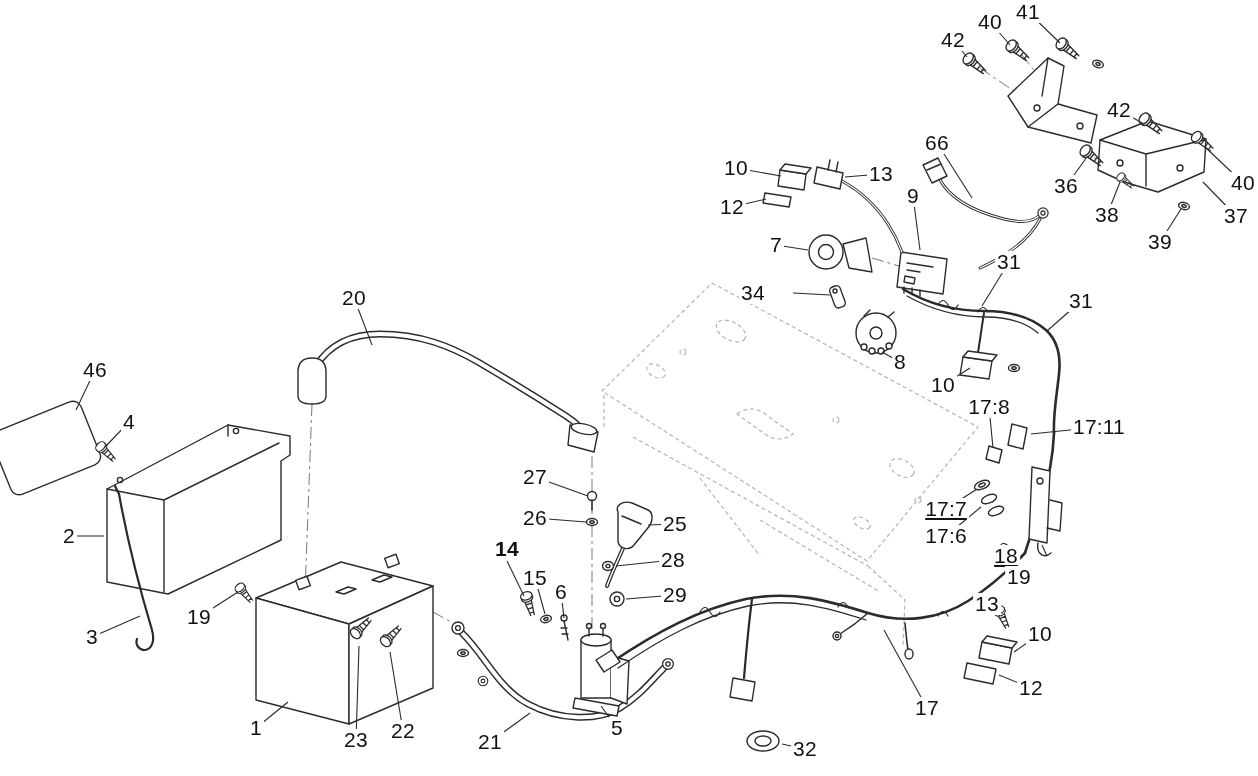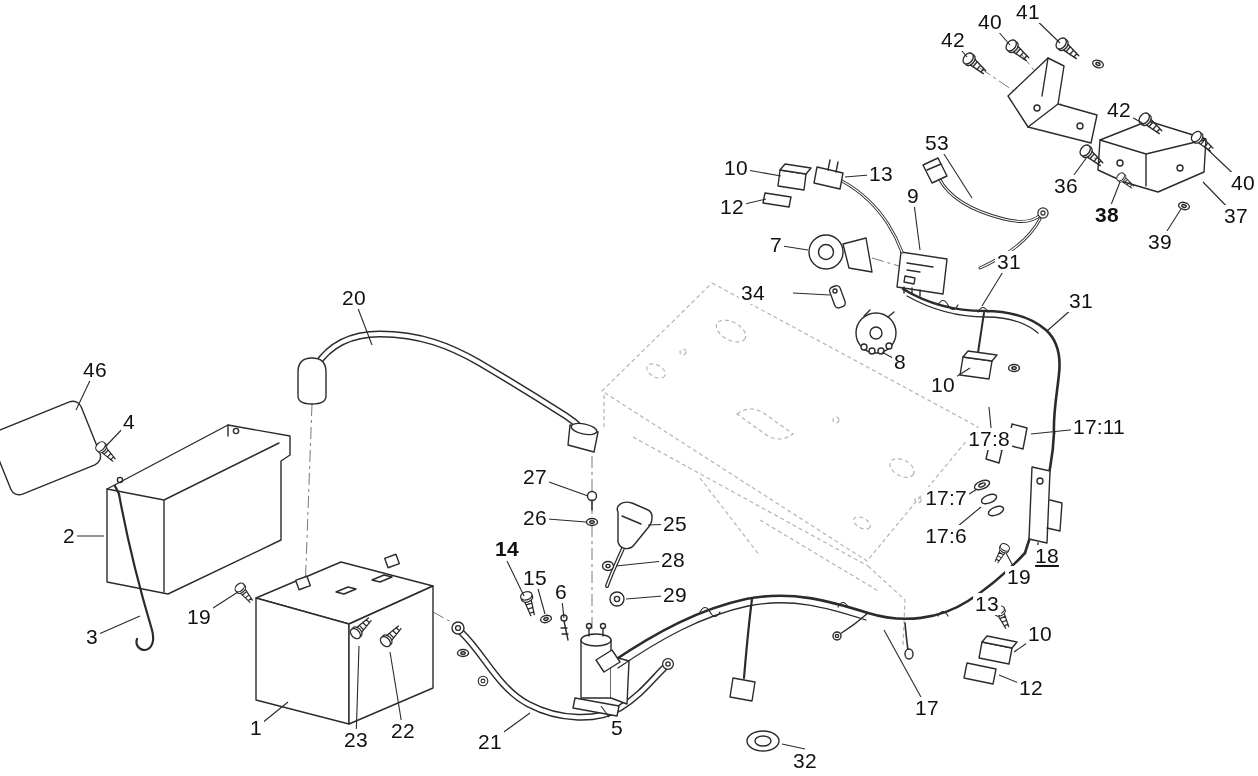--- a/index.html
+++ b/index.html
@@ -328,59 +328,59 @@
       <line x1="805" y1="749" x2="782" y2="744"></line>
     </svg>
 
   <div id="labels">
       <div class="callout" style="left: 1028px; top: 12px;">41</div>
       <div class="callout" style="left: 990px; top: 22px;">40</div>
       <div class="callout" style="left: 953px; top: 40px;">42</div>
       <div class="callout" style="left: 1119px; top: 110px;">42</div>
       <div class="callout" style="left: 1066px; top: 186px;">36</div>
       <div class="callout" style="left: 1243px; top: 183px;">40</div>
-      <div class="callout" style="left: 1107px; top: 215px; font-weight: bold;">38</div>
+      <div class="callout" style="left: 1107px; top: 215px;">38</div>
       <div class="callout" style="left: 1236px; top: 216px;">37</div>
       <div class="callout" style="left: 1160px; top: 242px;">39</div>
-      <div class="callout" style="left: 937px; top: 143px;">53</div>
+      <div class="callout" style="left: 937px; top: 143px;">66</div>
       <div class="callout" style="left: 881px; top: 174px;">13</div>
       <div class="callout" style="left: 736px; top: 168px;">10</div>
       <div class="callout" style="left: 732px; top: 207px;">12</div>
       <div class="callout" style="left: 913px; top: 196px;">9</div>
       <div class="callout" style="left: 776px; top: 245px;">7</div>
       <div class="callout" style="left: 1009px; top: 262px;">31</div>
       <div class="callout" style="left: 753px; top: 293px;">34</div>
       <div class="callout" style="left: 1081px; top: 301px;">31</div>
       <div class="callout" style="left: 354px; top: 298px;">20</div>
       <div class="callout" style="left: 900px; top: 362px;">8</div>
       <div class="callout" style="left: 943px; top: 385px;">10</div>
       <div class="callout" style="left: 95px; top: 370px;">46</div>
       <div class="callout" style="left: 129px; top: 422px;">4</div>
-      <div class="callout" style="left: 989px; top: 407px; margin-top: 32px;">17:8</div>
+      <div class="callout" style="left: 989px; top: 407px;">17:8</div>
       <div class="callout" style="left: 1099px; top: 427px;">17:11</div>
       <div class="callout" style="left: 535px; top: 477px; text-align: right;">27</div>
       <div class="callout" style="left: 535px; top: 518px;">26</div>
       <div class="callout" style="left: 675px; top: 524px;">25</div>
       <div class="callout" style="left: 69px; top: 536px;">2</div>
-      <div class="callout" style="left: 946px; top: 498px;">17:7</div>
+      <div class="callout" style="left: 946px; top: 509px; text-decoration: underline;">17:7</div>
       <div class="callout" style="left: 946px; top: 536px;">17:6</div>
       <div class="callout" style="left: 673px; top: 560px;">28</div>
       <div class="callout" style="left: 507px; top: 549px; font-weight: bold;">14</div>
       <div class="callout" style="left: 535px; top: 578px;">15</div>
       <div class="callout" style="left: 561px; top: 592px;">6</div>
       <div class="callout" style="left: 675px; top: 595px;">29</div>
-      <div class="callout" style="left: 1047px; top: 556px; text-decoration: underline;">18</div>
+      <div class="callout" style="left: 1006px; top: 556px; text-decoration: underline;">18</div>
       <div class="callout" style="left: 1019px; top: 577px;">19</div>
       <div class="callout" style="left: 199px; top: 617px;">19</div>
       <div class="callout" style="left: 92px; top: 637px;">3</div>
       <div class="callout" style="left: 987px; top: 604px;">13</div>
       <div class="callout" style="left: 1040px; top: 634px;">10</div>
       <div class="callout" style="left: 1031px; top: 688px;">12</div>
       <div class="callout" style="left: 927px; top: 708px;">17</div>
       <div class="callout" style="left: 256px; top: 728px;">1</div>
       <div class="callout" style="left: 356px; top: 740px;">23</div>
       <div class="callout" style="left: 403px; top: 731px;">22</div>
       <div class="callout" style="left: 617px; top: 728px;">5</div>
       <div class="callout" style="left: 490px; top: 742px;">21</div>
-      <div class="callout" style="left: 805px; top: 749px; margin-top: 12px;">32</div>
+      <div class="callout" style="left: 805px; top: 749px;">32</div>
     </div>
 
 </div>
 
 </body></html>

